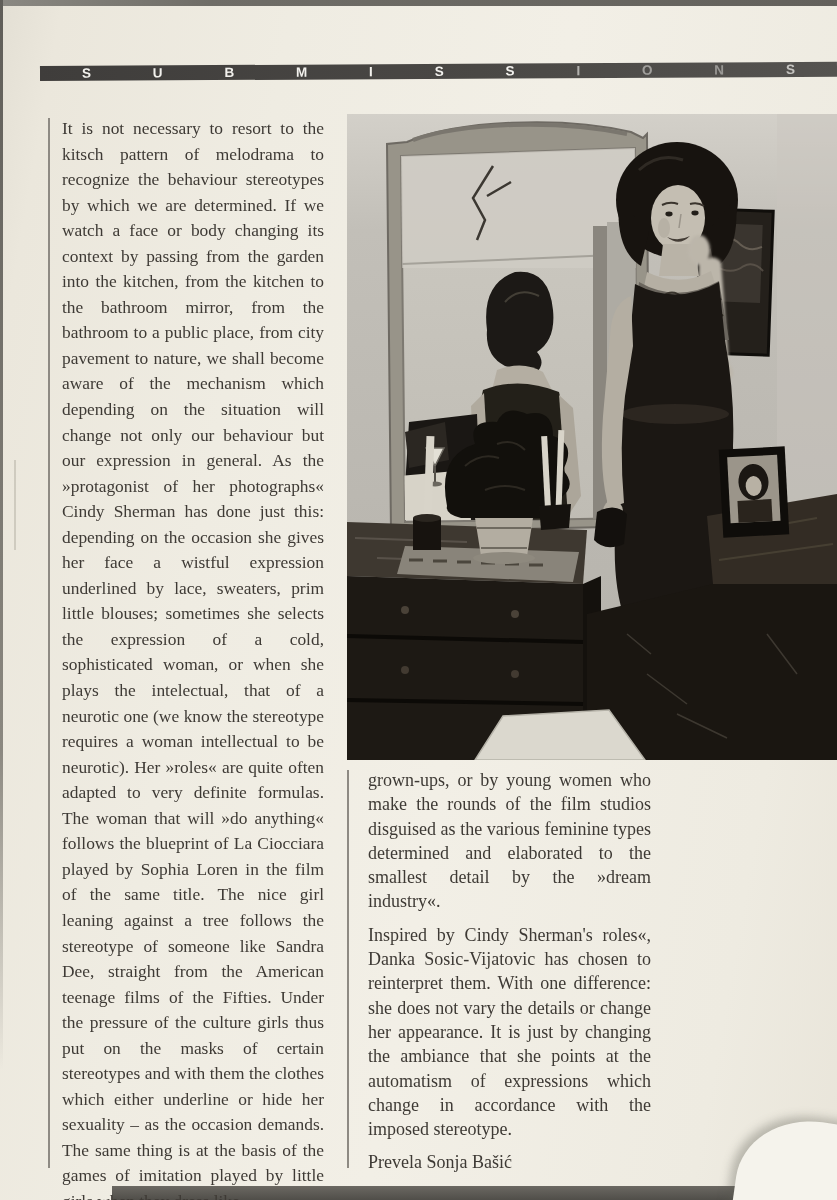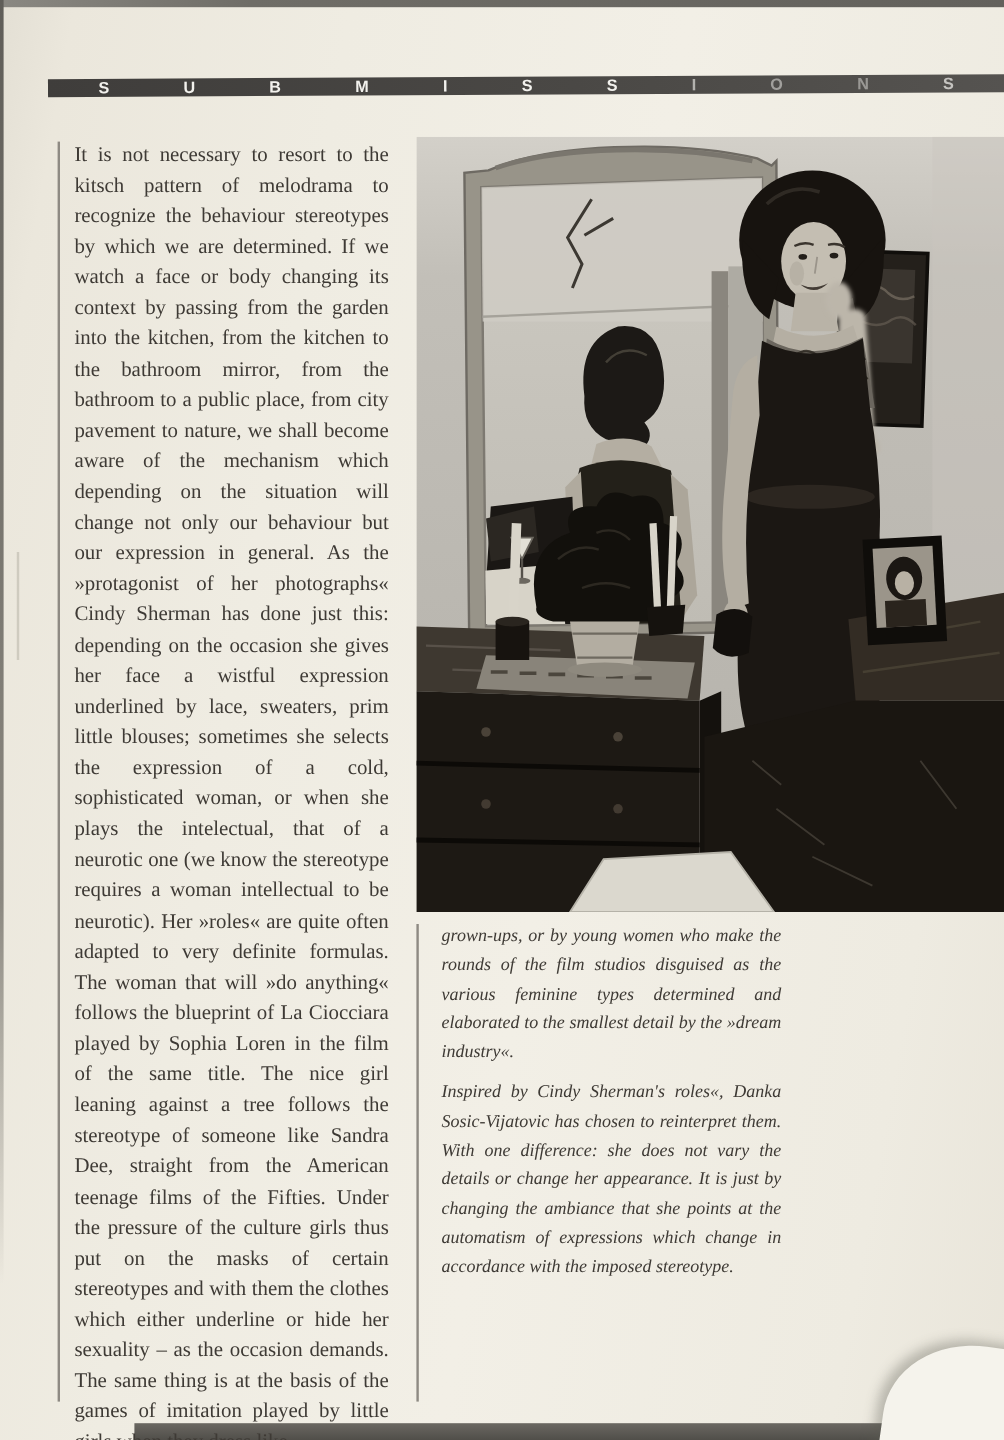--- a/index.html
+++ b/index.html
@@ -30,21 +30,21 @@
   .rule-left{position:absolute;left:48px;top:118px;width:2px;height:1050px;background:#8e8a83;}
   .rule-mid{position:absolute;left:347px;top:770px;width:2px;height:398px;background:#8e8a83;}
   
   .col-left{
     position:absolute;left:62px;top:116px;width:262px;
     font-size:17.4px;line-height:25.55px;text-align:justify;
   }
   .col-left p{margin:0;}
   .col-right{
     position:absolute;left:368px;top:768px;width:283px;
-    font-size:15px;line-height:24.3px;text-align:justify;font-style:italic;
+    font-size:18px;line-height:24.3px;text-align:justify;
   }
   .col-right p{margin:0 0 9px 0;}
   .byline{margin-top:3px;text-align:left;}
   
   .photo{position:absolute;left:347px;top:114px;width:490px;height:646px;}
   .photo svg{display:block;}
 </style>
 </head>
 <body>
 
@@ -218,15 +218,16 @@
         <ellipse cx="407" cy="372" rx="8" ry="10" fill="#b8b1a4"></ellipse>
         <rect x="390" y="386" width="34" height="22" fill="#2a241d"></rect>
       </g>
       <polygon points="128,646 298,646 262,596 156,602" fill="#dbd8ce" stroke="#b5b2a8" stroke-width="1.5"></polygon>
     </svg>
   </div>
 
   <div class="col-right">
     <p>grown-ups, or by young women who make the rounds of the film studios disguised as the various feminine types determined and elaborated to the smallest detail by the »dream industry«.</p>
     <p>Inspired by Cindy Sherman's roles«, Danka Sosic-Vijatovic has chosen to reinterpret them. With one difference: she does not vary the details or change her appearance. It is just by changing the ambiance that she points at the automatism of expressions which change in accordance with the imposed stereotype.</p>
+    <p class="byline">Prevela Sonja Bašić</p>
   </div>
 
 </div>
 
 </body></html>

